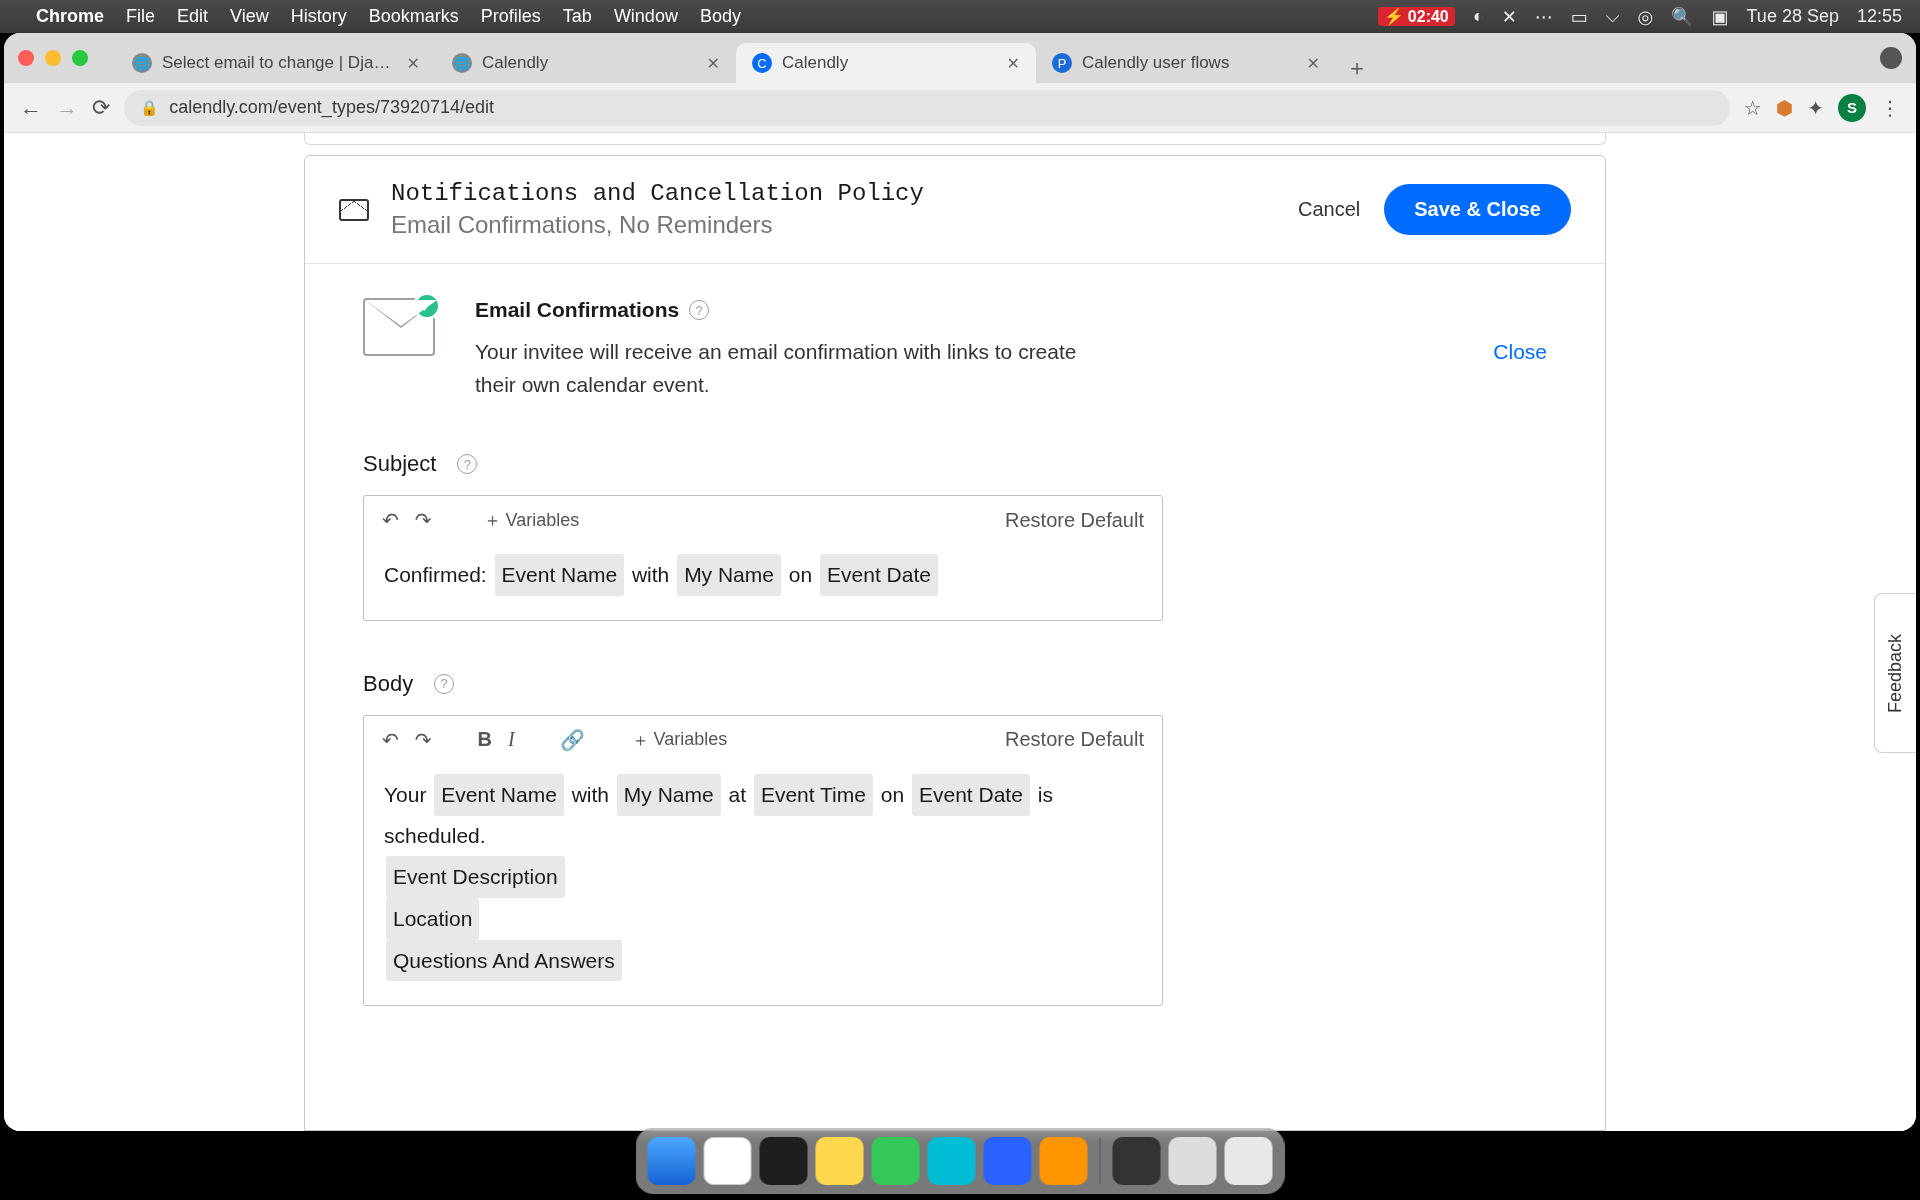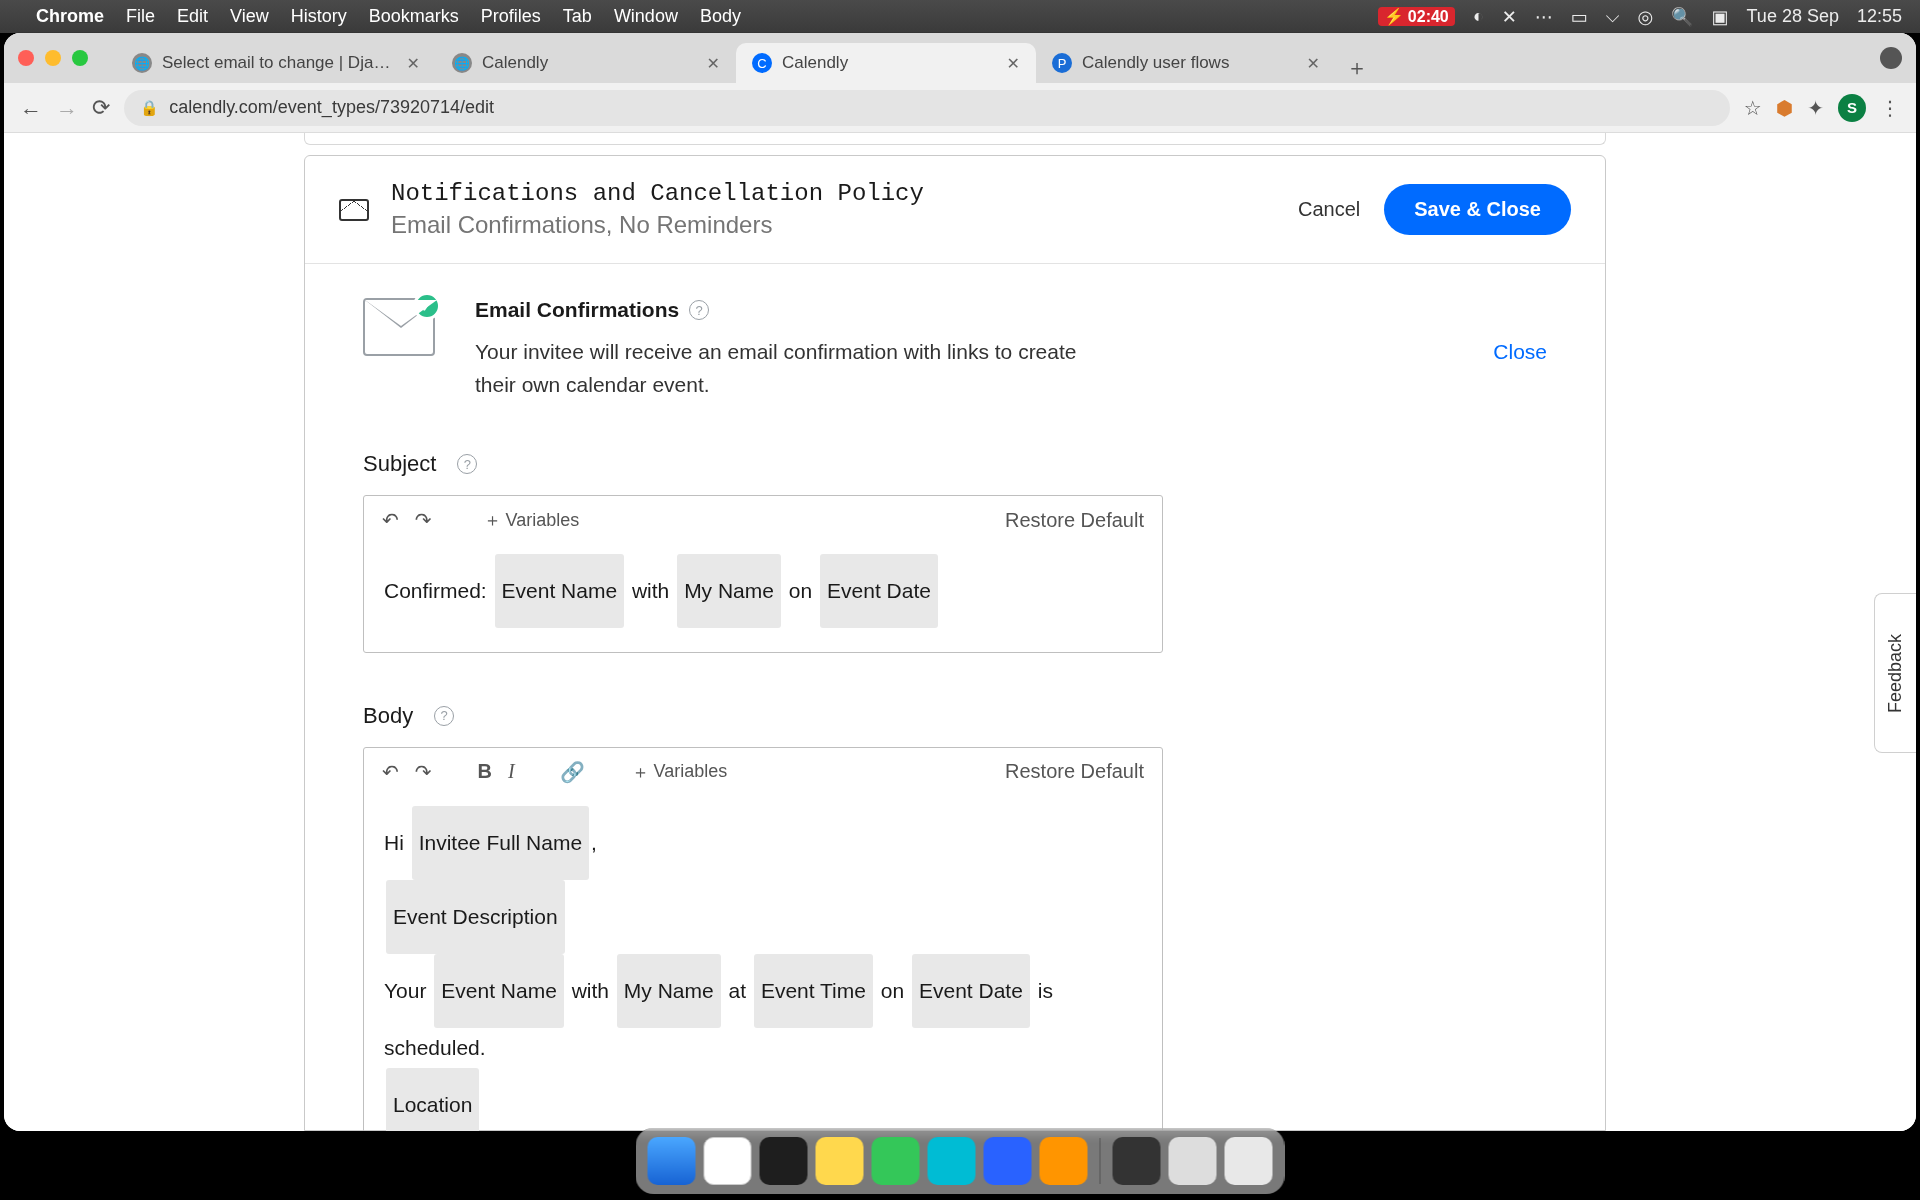--- a/index.html
+++ b/index.html
@@ -69,21 +69,21 @@
   .closelink{color:#006bff;font-size:21px;margin-left:40px;margin-top:42px;}
 
   .fieldlabel{font-size:22px;color:#1a1a1a;margin-top:50px;display:flex;align-items:center;gap:21px;}
 
   .editor{border:1px solid #bfbfbf;border-radius:3px;margin-top:18px;width:800px;}
   .editor .toolbar{display:flex;align-items:center;padding:12px 18px;gap:16px;color:#555;}
   .editor .toolbar .tool{font-size:20px;}
   .editor .toolbar .vars{font-size:18px;color:#555;display:flex;align-items:center;gap:4px;}
   .editor .toolbar .restore{margin-left:auto;color:#555;font-size:20px;}
   .editor .content{padding:10px 20px 24px;font-size:21px;color:#1a1a1a;line-height:1.9;}
-  .chip{background:#e8e8e8;border-radius:3px;padding:17px 7px;margin:0 2px;display:inline-block;color:#1a1a1a;}
+  .chip{background:#e8e8e8;border-radius:3px;padding:1px 7px;margin:0 2px;display:inline-block;color:#1a1a1a;}
 
   .feedback{position:absolute;right:0;top:460px;width:42px;height:160px;background:#fff;border:1px solid #d0d0d0;border-right:none;border-radius:8px 0 0 8px;display:flex;align-items:center;justify-content:center;}
   .feedback span{transform:rotate(-90deg);font-size:18px;color:#333;}
 
   
   .dock{position:absolute;bottom:6px;left:50%;transform:translateX(-50%);height:66px;background:rgba(220,220,220,.55);border-radius:18px;padding:6px 12px;display:flex;align-items:center;gap:8px;backdrop-filter:blur(6px);}
   .dockicon{width:48px;height:48px;border-radius:10px;}
   .dock .sep{width:1px;height:46px;background:rgba(0,0,0,.3);margin:0 4px;}
 </style>
 </head>
@@ -224,23 +224,22 @@
             <span style="width:14px"></span>
             <span class="tool" style="font-weight:700">B</span>
             <span class="tool" style="font-style:italic;font-family:serif">I</span>
             <span style="width:14px"></span>
             <span class="tool">🔗</span>
             <span style="width:14px"></span>
             <span class="vars">＋<span>Variables</span></span>
             <span class="restore">Restore Default</span>
           </div>
           <div class="content">
-            <div><span>Hi </span><span class="chip">Invitee Full Name</span><span>,</span></div>
+            <div style="max-width:680px"><span>Your </span><span class="chip">Event Name</span><span> with </span><span class="chip">My Name</span><span> at </span><span class="chip">Event Time</span><span> on </span><span class="chip">Event Date</span><span> is scheduled.</span></div>
             <div><span class="chip">Event Description</span></div>
-            <div style="max-width:680px"><span>Your </span><span class="chip">Event Name</span><span> with </span><span class="chip">My Name</span><span> at </span><span class="chip">Event Time</span><span> on </span><span class="chip">Event Date</span><span> is scheduled.</span></div>
             <div><span class="chip">Location</span></div>
             <div><span class="chip">Questions And Answers</span></div>
           </div>
         </div>
       </div>
     </div>
 
     <div class="feedback">
         <span>Feedback</span>
       </div>

